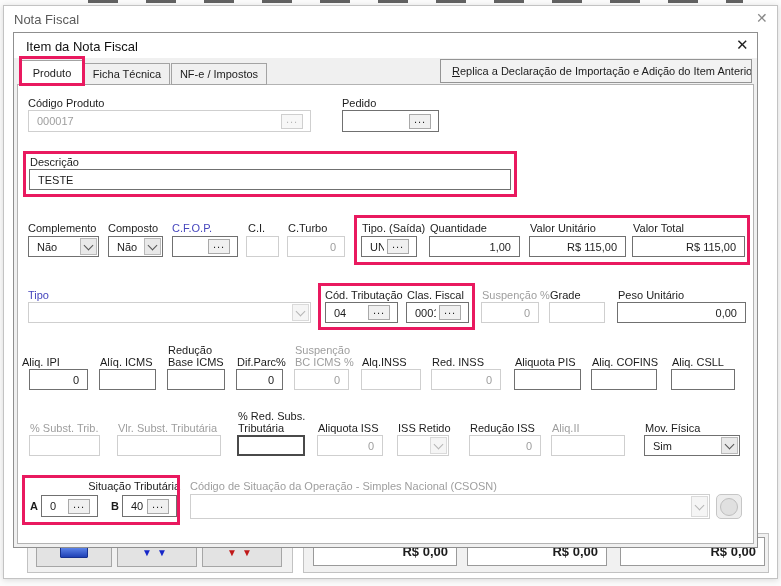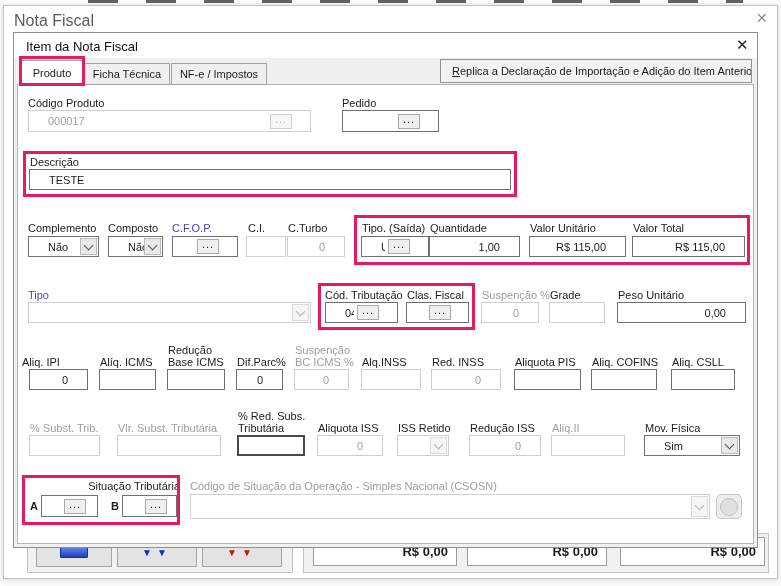--- a/index.html
+++ b/index.html
@@ -2,21 +2,21 @@
 <html><head>
 <meta charset="utf-8">
 <style>
   html,body{margin:0;padding:0}
   body{width:781px;height:586px;position:relative;overflow:hidden;
        background:#fbfbfb;font-family:"Liberation Sans",sans-serif;color:#1c1c1c;}
   .abs{position:absolute;box-sizing:border-box}
   
   .win{left:3px;top:5px;width:775px;height:574px;background:#ffffff;
        border:1px solid #c3c3c3;box-shadow:0 1px 6px rgba(0,0,0,.14);z-index:0}
-  .win-title{left:14px;top:12px;font-size:16px;color:#5a5a5a;z-index:1}
+  .win-title{left:14px;top:12px;font-size:13px;color:#5a5a5a;z-index:1}
   .close{font-size:14px;line-height:14px;z-index:6;cursor:default}
   .win-close{left:756px;top:11px;color:#8a8a8a;z-index:1}
   .dlg{left:13px;top:32px;width:745px;height:516px;background:#f0f0f0;border:1px solid #8f8f8f;z-index:5}
   .dlg-titlebar{left:14px;top:33px;width:743px;height:25px;background:#fff;z-index:5}
   .dlg-title{left:26px;top:39px;font-size:13px;color:#111;z-index:6}
   .dlg-close{left:736px;top:38px;color:#222;font-size:15px}
   .panel{left:17px;top:84px;width:737px;height:460px;background:#fff;border:1px solid #b3b3b3;z-index:5}
   
   .tab{font-size:11px;display:flex;align-items:center;justify-content:center;
        border:1px solid #a3a3a3;background:#f0f0f0;z-index:6}
@@ -26,21 +26,21 @@
           font-size:11px;padding:0 6px;z-index:6;white-space:nowrap;overflow:hidden}
   .btnrep .txt{display:inline-block}
   .btnrep .txt::first-letter{text-decoration:underline}
   
   .lbl{font-size:11px;line-height:12px;white-space:nowrap;z-index:6}
   .lbl.dis{color:#9e9e9e}
   .lbl.blue{color:#4646bd}
   .lbl.b{font-weight:bold}
   
   .fld{height:21px;background:#fff;border:1px solid #707070;display:flex;align-items:center;
-       padding:0 19px;font-size:11px;z-index:6}
+       padding:0 8px;font-size:11px;z-index:6}
   .fld.light{border-color:#cfcfcf}
   .fld.dark{border:2px solid #4a4a4a}
   .fld .v{flex:1;white-space:nowrap;overflow:hidden}
   .fld.num .v{text-align:right}
   .fld.gray .v{color:#9e9e9e}
   .dots{flex:none;width:22px;height:15px;margin-left:3px;margin-right:-1px;background:#f0f0f0;
         border:1px solid #a9a9a9;font-size:11px;line-height:8px;text-align:center;color:#222;
         letter-spacing:1px;box-sizing:border-box}
   .dots.off{border-color:#cfcfcf;color:#b8b8b8;background:#f7f7f7}
   
@@ -146,21 +146,21 @@
 <div class="abs lbl" style="left:248px;top:222px">C.I.</div>
 <div class="abs fld light" style="left:246px;top:236px;width:33px">
   <span class="v"></span>
 </div>
 <div class="abs lbl" style="left:288px;top:222px">C.Turbo</div>
 <div class="abs fld light num gray" style="left:287px;top:236px;width:58px">
   <span class="v">0</span>
 </div>
 <div class="abs hl" style="left:354px;top:215px;width:396px;height:50px"></div>
 <div class="abs lbl" style="left:362px;top:222px">Tipo. (Saída)</div>
-<div class="abs fld" style="left:361px;top:236px;width:68px">
+<div class="abs fld" style="left:361px;top:236px;width:56px">
   <span class="v">UN</span>
   <span class="dots">...</span>
 </div>
 <div class="abs lbl" style="left:430px;top:222px">Quantidade</div>
 <div class="abs fld num" style="left:429px;top:236px;width:91px">
   <span class="v">1,00</span>
 </div>
 <div class="abs lbl" style="left:530px;top:222px">Valor Unitário</div>
 <div class="abs fld num" style="left:529px;top:236px;width:97px">
   <span class="v">R$ 115,00</span>

